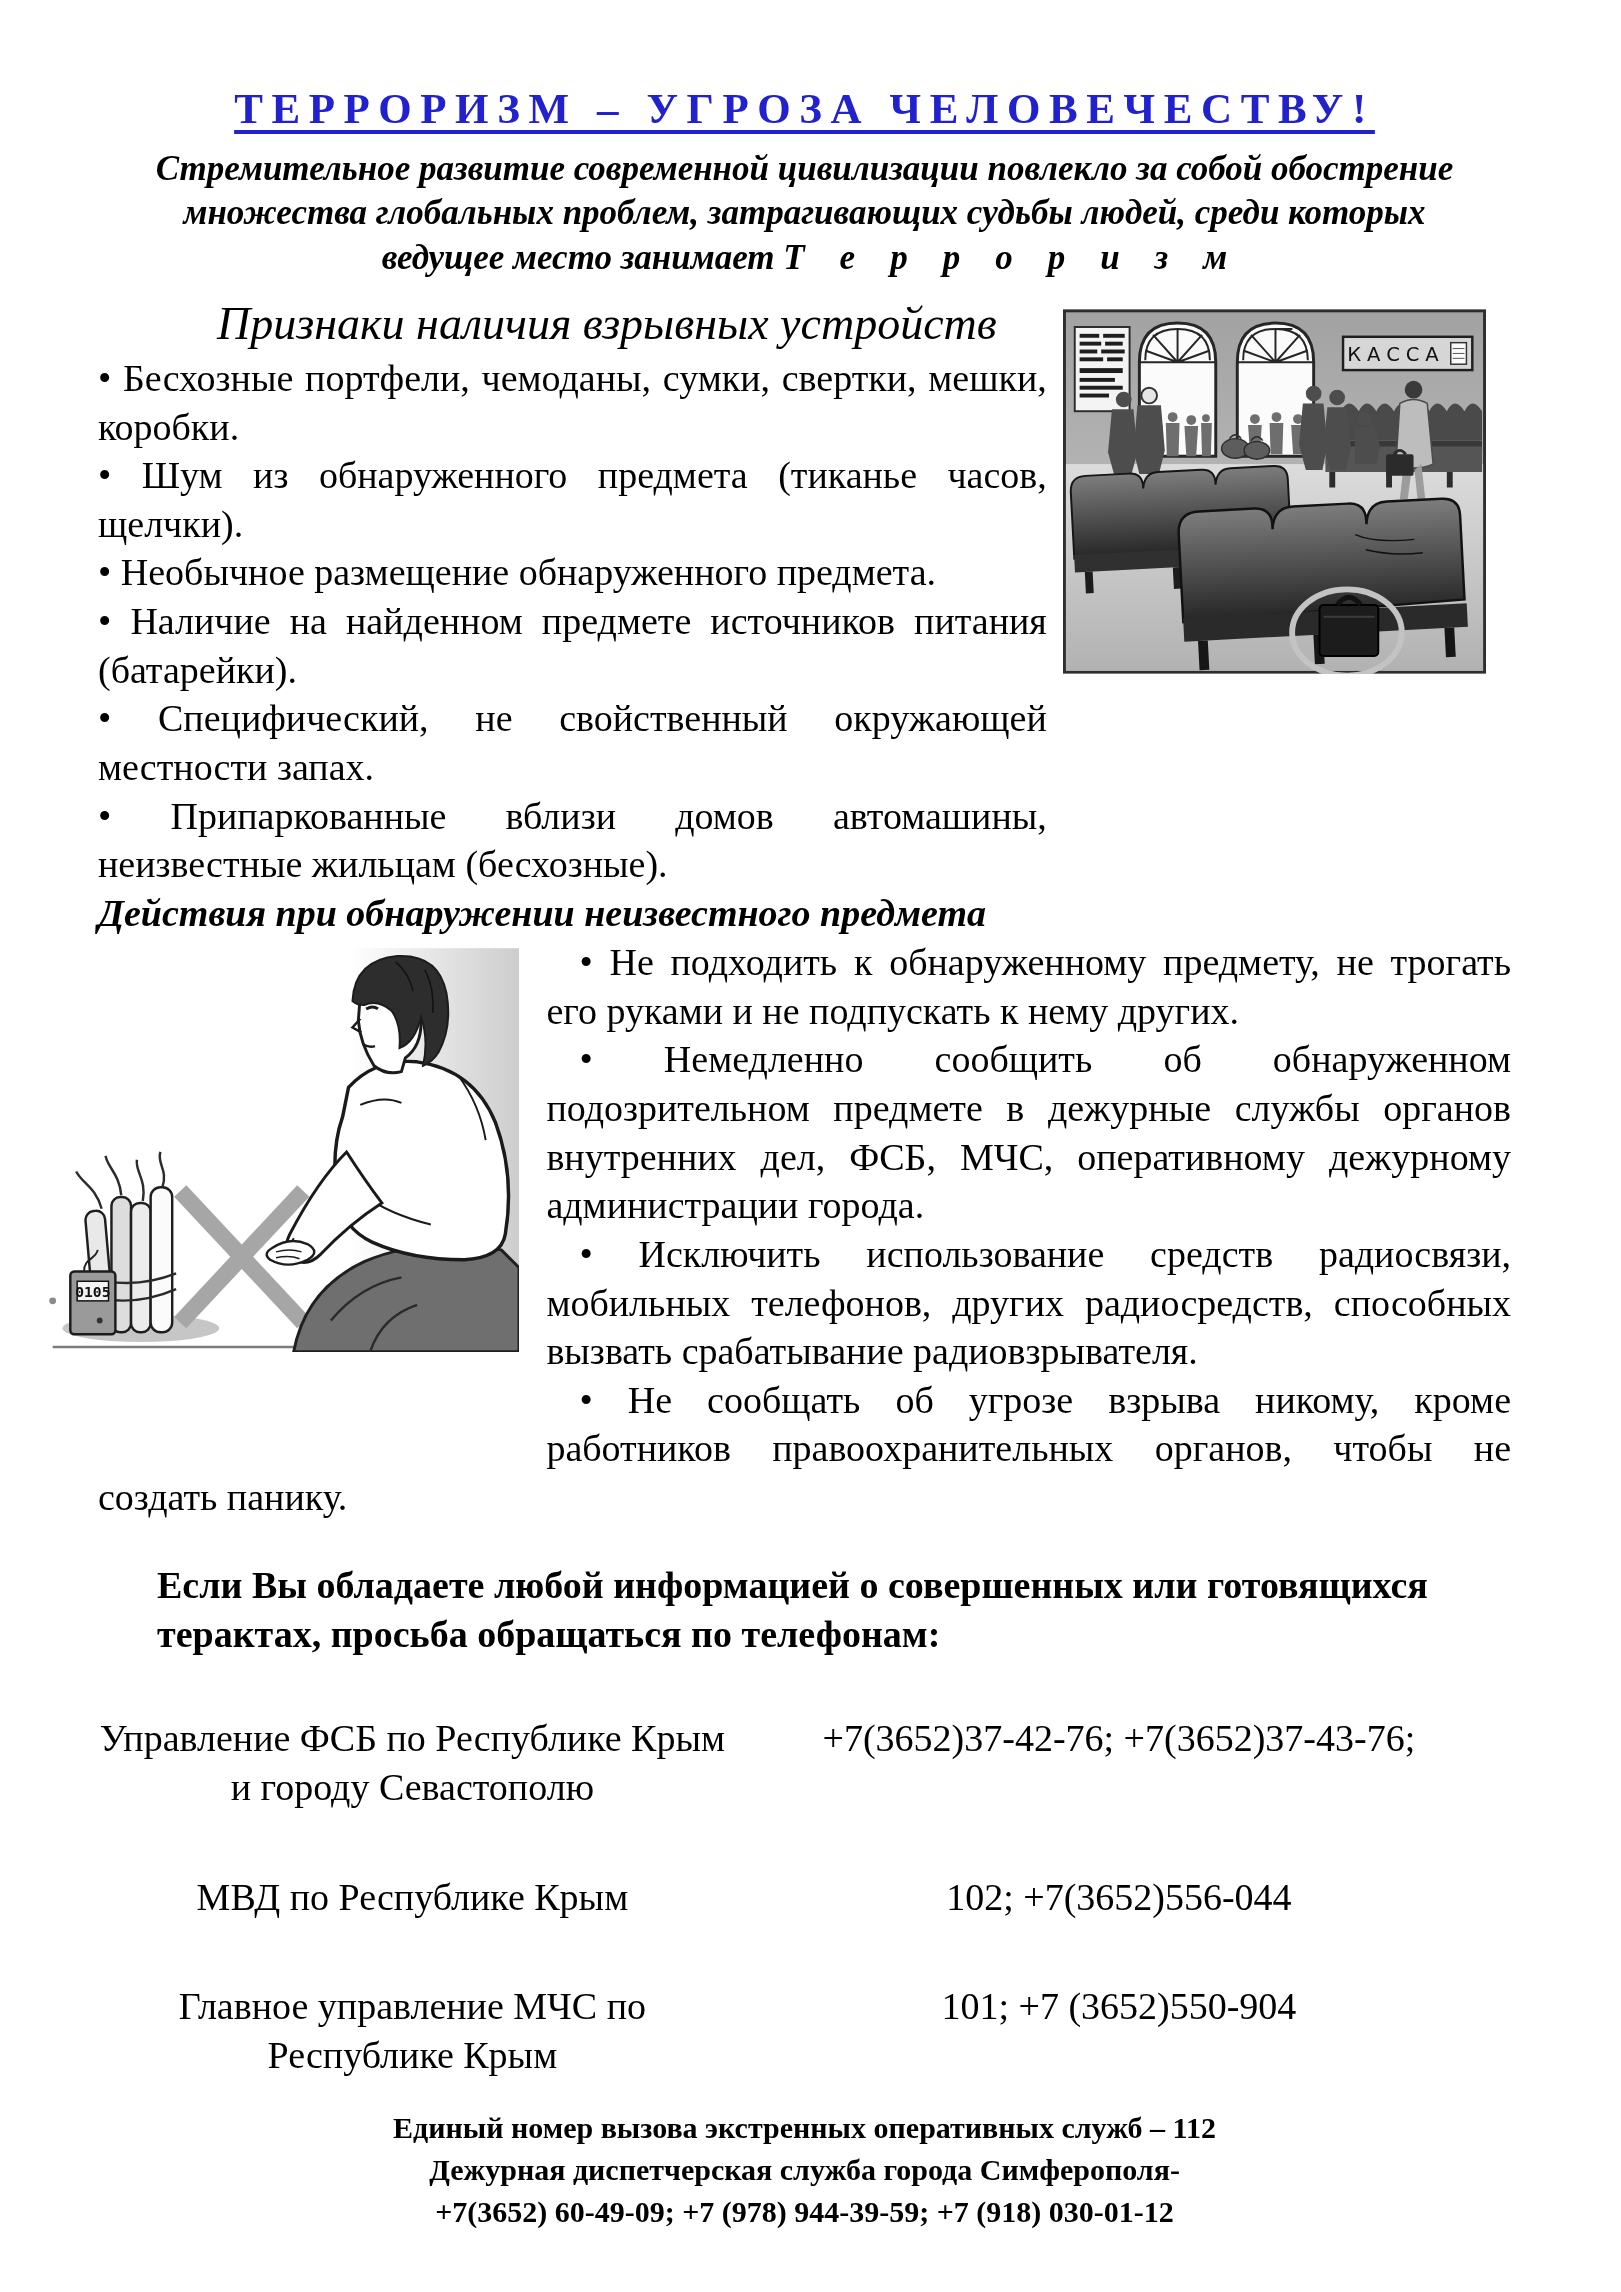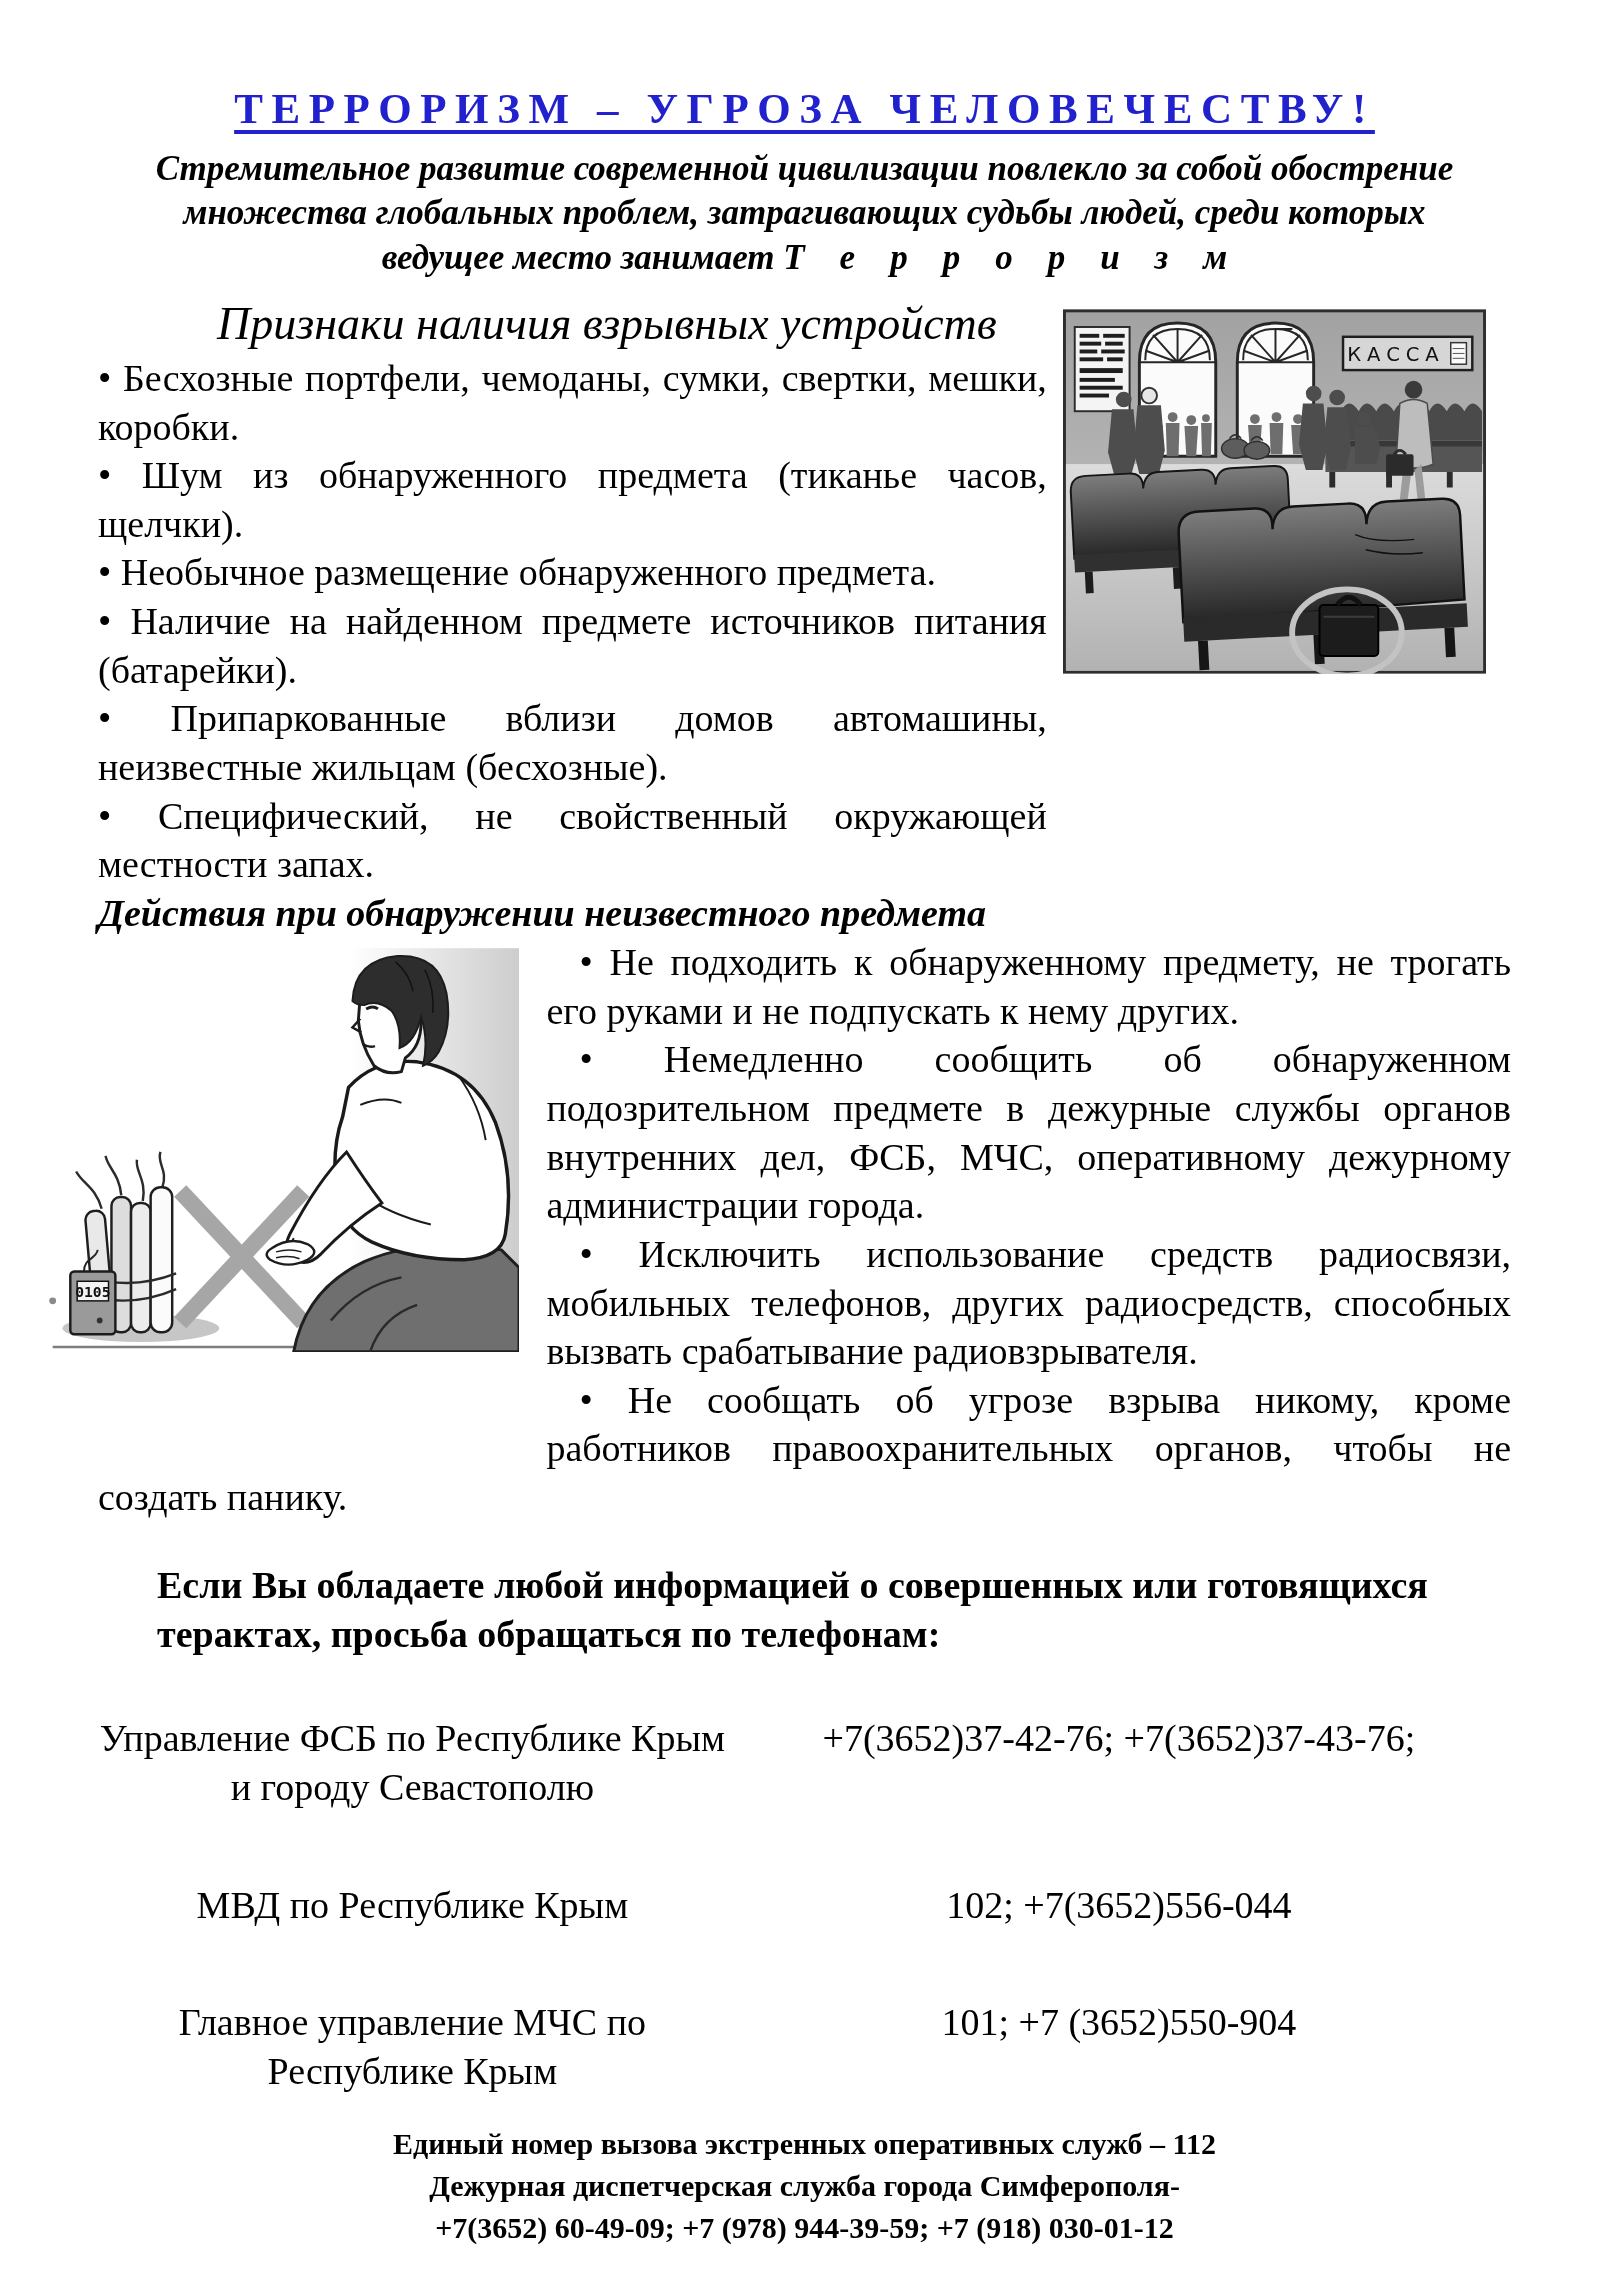--- a/index.html
+++ b/index.html
@@ -33,21 +33,21 @@
   }
   .body-p{ font-size:38px; line-height:1.28; text-align:justify; margin:0;}
   .sec1-img{ float:right; width:423px; height:365px; margin:13.7px 25.5px 174px 15.7px;}
   .sec2-heading{ font-size:38px;font-weight:bold;font-style:italic; line-height:1.3; clear:both;}
   .sec2-img{ float:left; width:482px; height:404px; margin:9.8px 27.4px 90px -61px;}
   .sec2 .body-p{ text-indent:33px;}
   .contacts-heading{
     clear:both; text-align:left; font-weight:bold; font-size:38px; line-height:1.3;
     padding:39px 59px 0 59px; margin-bottom:55px;
   }
-  .phone-table{ display:grid; grid-template-columns:44.5% 55.5%; row-gap:12px;}
+  .phone-table{ display:grid; grid-template-columns:44.5% 55.5%; row-gap:4px;}
   .cell{ font-size:38px; line-height:1.28; text-align:center;}
   .row-pad{ padding-bottom:57px;}
   .footer{ text-align:center; font-weight:bold; font-size:30px; line-height:1.4; margin-top:27.4px;}
   svg text{ user-select:none; }
 </style>
 </head>
 <body>
 
 <div class="page">
 
@@ -189,22 +189,22 @@
         <path d="M280,302 q12,-16 24,0" fill="none" stroke="#111" stroke-width="5"></path>
         <path d="M266,314 h52" stroke="#3c3c3c" stroke-width="2"></path>
       </g>
     </svg>
 
     <div class="sec1-heading">Признаки наличия взрывных устройств</div>
     <p class="body-p">• Бесхозные портфели, чемоданы, сумки, свертки, мешки, коробки.</p>
     <p class="body-p">• Шум из обнаруженного предмета (тиканье часов, щелчки).</p>
     <p class="body-p">• Необычное размещение обнаруженного предмета.</p>
     <p class="body-p">• Наличие на найденном предмете источников питания (батарейки).</p>
+    <p class="body-p">• Специфический, не свойственный окружающей местности запах.</p>
     <p class="body-p">• Припаркованные вблизи домов автомашины, неизвестные жильцам (бесхозные).</p>
-    <p class="body-p">• Специфический, не свойственный окружающей местности запах.</p>
   </div>
 
   <div class="sec2-heading">Действия при обнаружении неизвестного предмета</div>
 
   <div class="sec2">
 
     <svg class="sec2-img" viewBox="0 0 492 412" aria-hidden="true">
       <defs>
         <linearGradient id="gWall2" x1="0" y1="0" x2="1" y2="0">
           <stop offset="0" stop-color="#ffffff"></stop>

